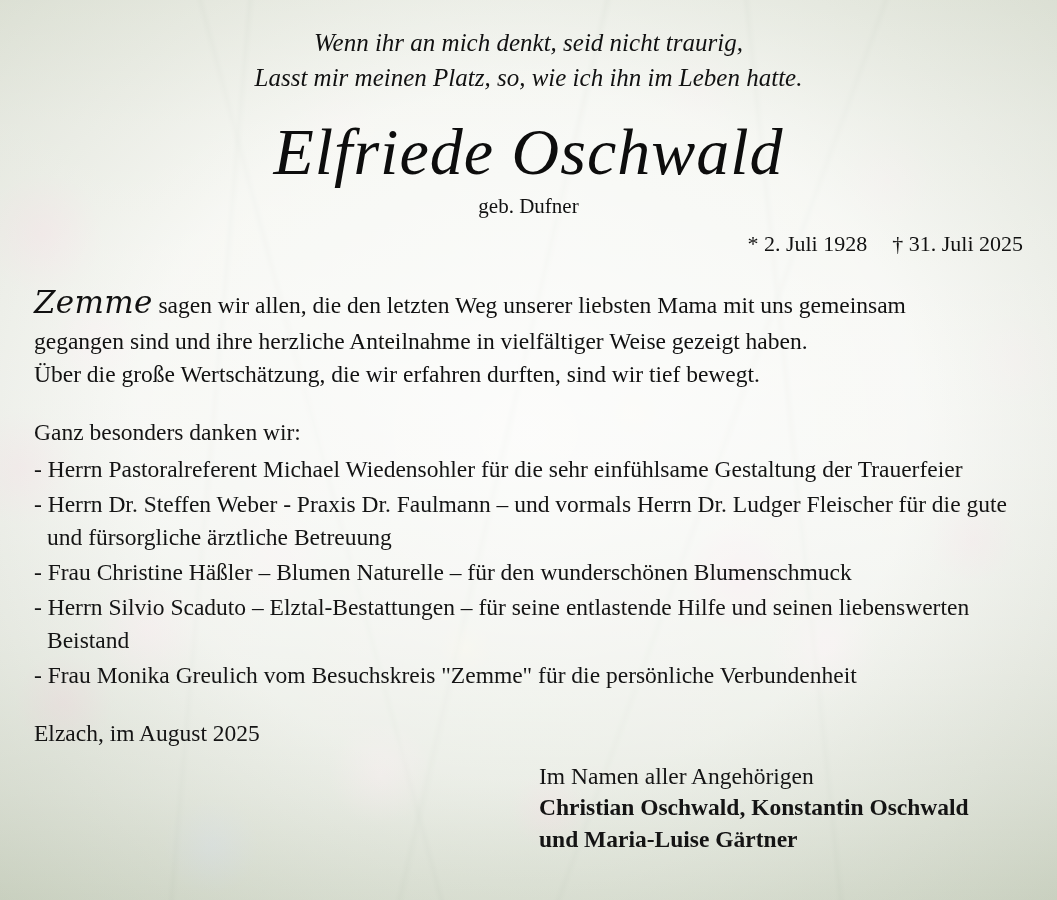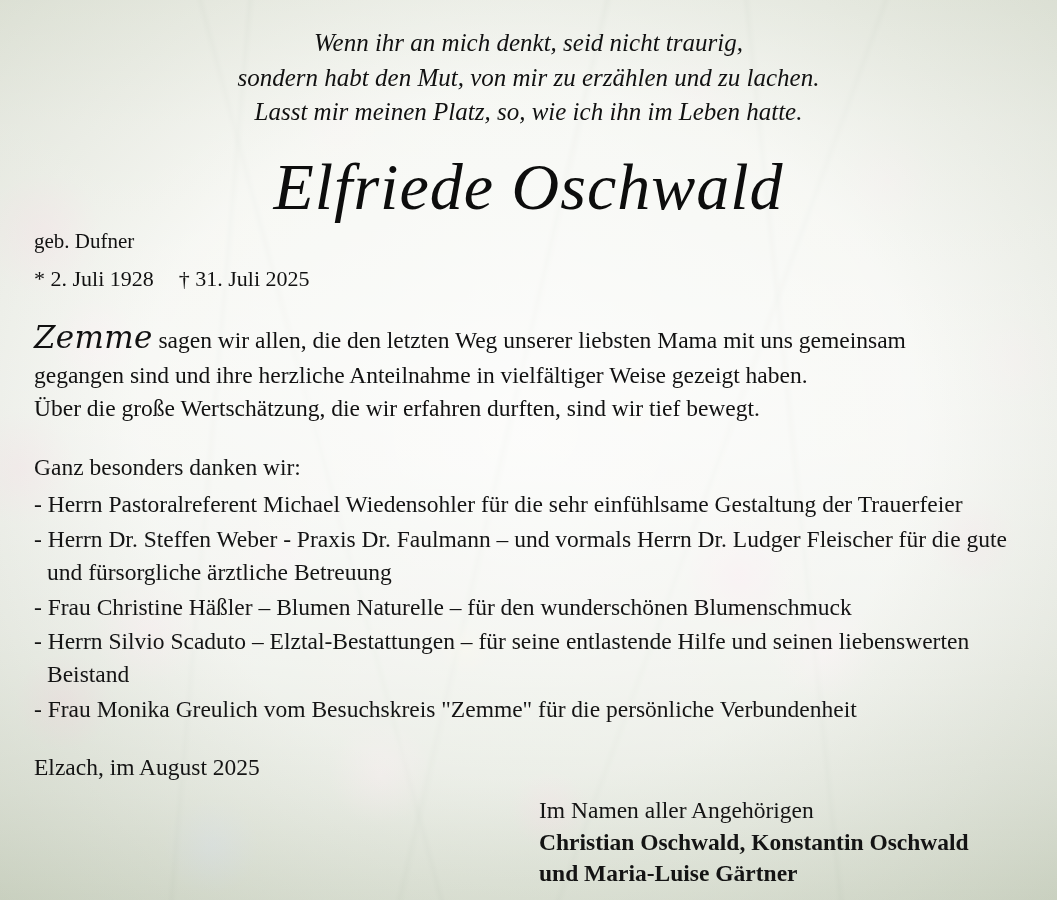--- a/index.html
+++ b/index.html
@@ -108,28 +108,28 @@
     font-style: italic;
     font-weight: 400;
     font-size: 66px;
     line-height: 1.05;
     letter-spacing: 1px;
     margin: 22px 0 0 0;
     color: #0d0d0d;
   }
 
   .maiden {
-    text-align: left;
+    text-align: center;
     font-size: 21px;
     margin-top: 8px;
     color: #111;
   }
 
   .dates {
-    text-align: left;
+    text-align: right;
     font-size: 22px;
     margin-top: 12px;
     color: #111;
   }
   .dates .sep { display: inline-block; width: 14px; }
 
   .para {
     font-size: 23.5px;
     line-height: 1.40;
     margin-top: 24px;
@@ -183,21 +183,20 @@
   <div class="bg-layer bg-base"></div>
   <div class="bg-layer bg-stems"></div>
   <div class="bg-layer bg-flowers"></div>
   <div class="bg-layer bg-wash"></div>
   <div class="bg-layer bg-vignette"></div>
 
   <div id="content">
 
     <div class="poem">
       <div>Wenn ihr an mich denkt, seid nicht traurig,</div>
-      <div>sondern habt den Mut, von mir zu erzählen und zu lachen.</div>
       <div>Lasst mir meinen Platz, so, wie ich ihn im Leben hatte.</div>
     </div>
 
     <div class="name">Elfriede Oschwald</div>
 
     <div class="maiden">geb. Dufner</div>
 
     <div class="dates">
       <span>* 2. Juli 1928</span>
       <span class="sep"></span>

